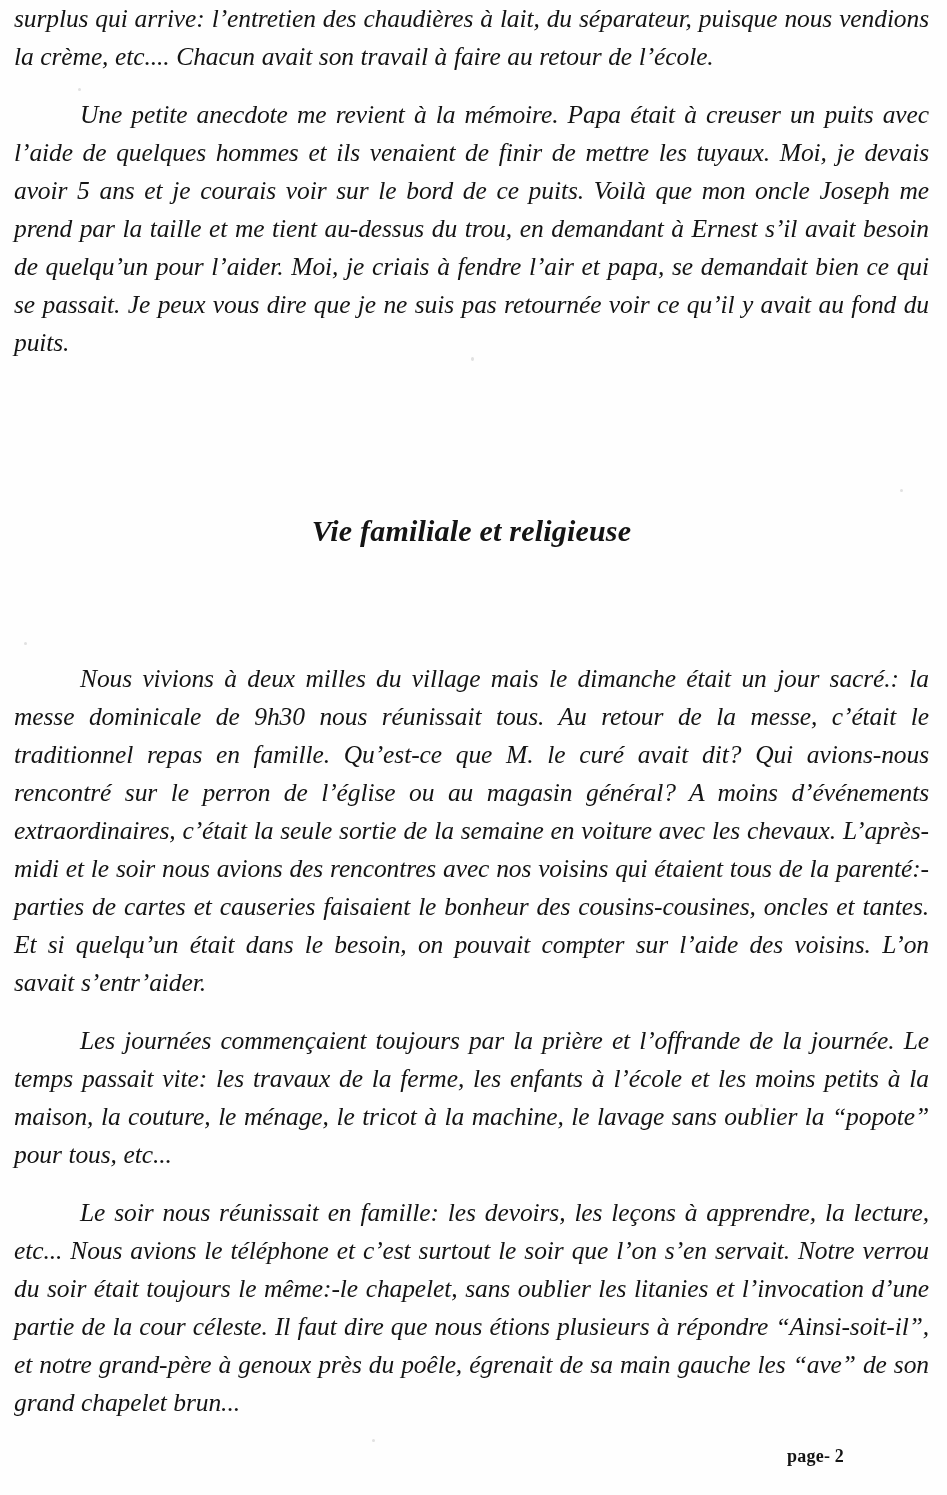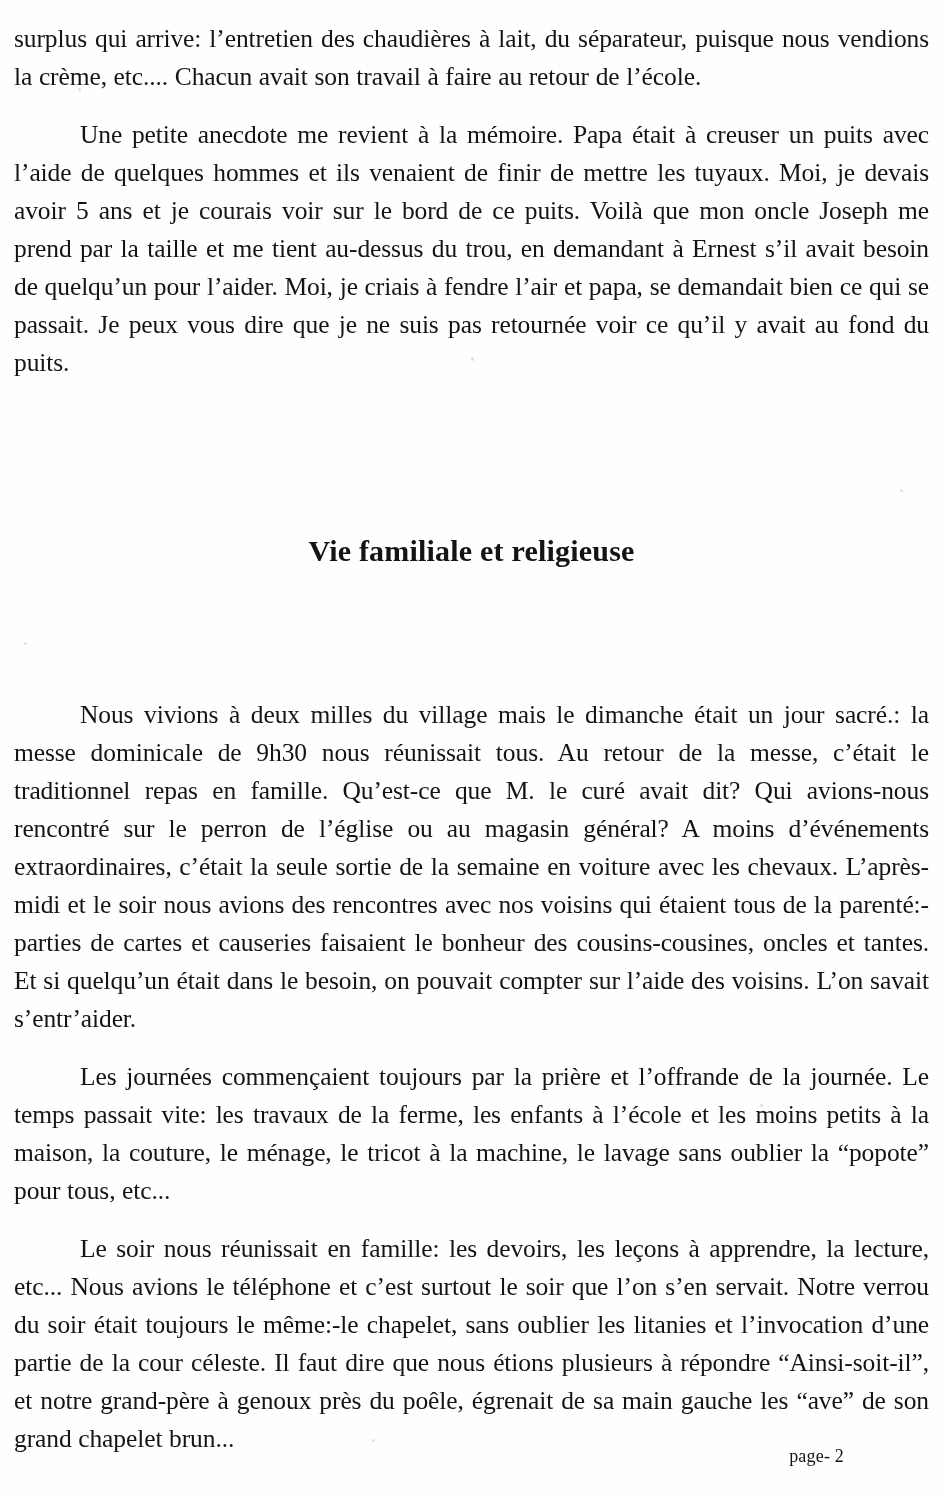--- a/index.html
+++ b/index.html
@@ -13,53 +13,54 @@
     height: 1495px;
     background: #fefefe;
     overflow: hidden;
     font-family: "Liberation Serif", "DejaVu Serif", serif;
     color: #141414;
   }
   .content {
     position: absolute;
     left: 14px;
     right: 18px;
-    top: 20px;
+    top: 0;
+    font-style: italic;
   }
   p.para {
     margin: 0 0 0 0;
     font-size: 25.5px;
     line-height: 38px;
     text-align: justify;
     text-justify: inter-word;
     letter-spacing: -0.1px;
     word-spacing: 0.4px;
   }
   p.para.indent {
     text-indent: 66px;
   }
   .gap-sm { height: 20px; }
   .section-title {
     text-align: center;
     font-size: 30px;
     font-weight: bold;
     letter-spacing: 0.2px;
-    margin: 16px;
+    margin: 0;
   }
   .title-block {
     margin-top: 152px;
     margin-bottom: 0;
   }
   .after-title { height: 112px; }
   .footer {
     position: absolute;
     right: 103px;
     bottom: 28px;
     font-size: 18px;
-    font-weight: normal;
+    font-weight: bold;
     font-family: "Liberation Serif", serif;
     letter-spacing: 0.2px;
   }
   
   .speck {
     position: absolute;
     background: #c9c9c9;
     border-radius: 50%;
     opacity: .55;
   }

